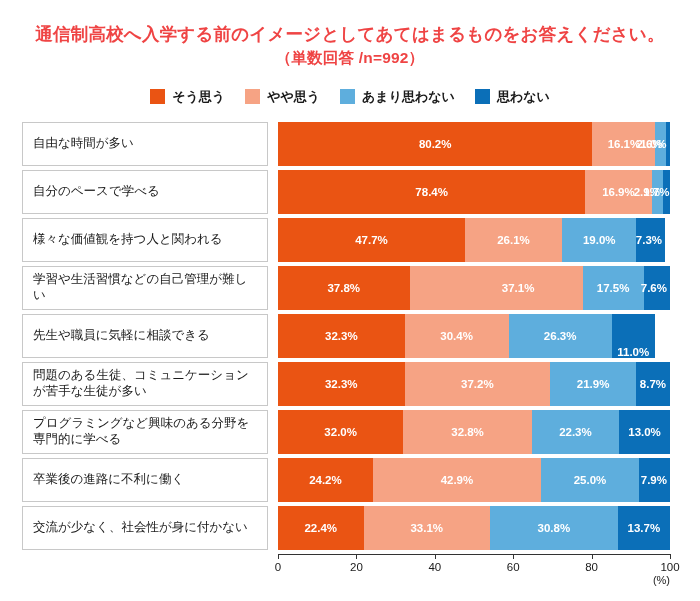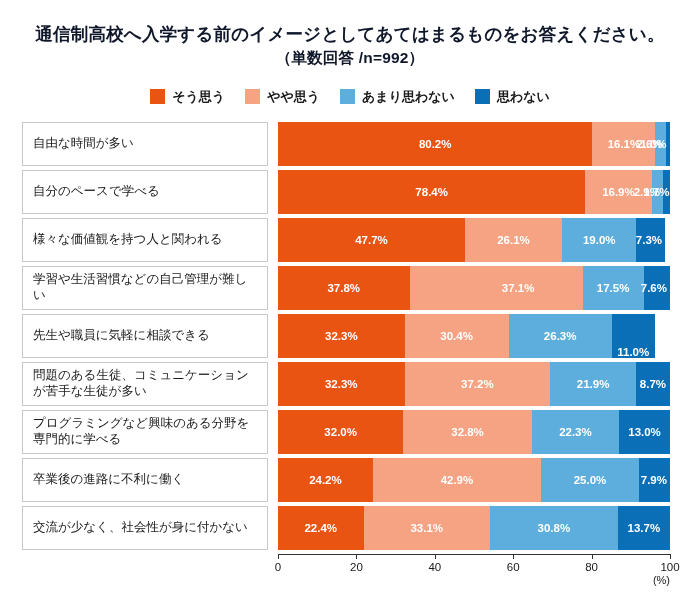--- a/index.html
+++ b/index.html
@@ -22,21 +22,21 @@
   }
   .title-block {
     padding-top: 22px;
     text-align: center;
   }
   .title-line {
     font-size: 17.5px;
     font-weight: bold;
     letter-spacing: 0.2px;
     line-height: 1.45;
-    color: #0f172a;
+    color: #ef4444;
   }
   .title-line.sub {
     font-size: 15.5px;
   }
   .legend {
     display: flex;
     justify-content: center;
     align-items: center;
     gap: 20px;
     margin-top: 18px;

